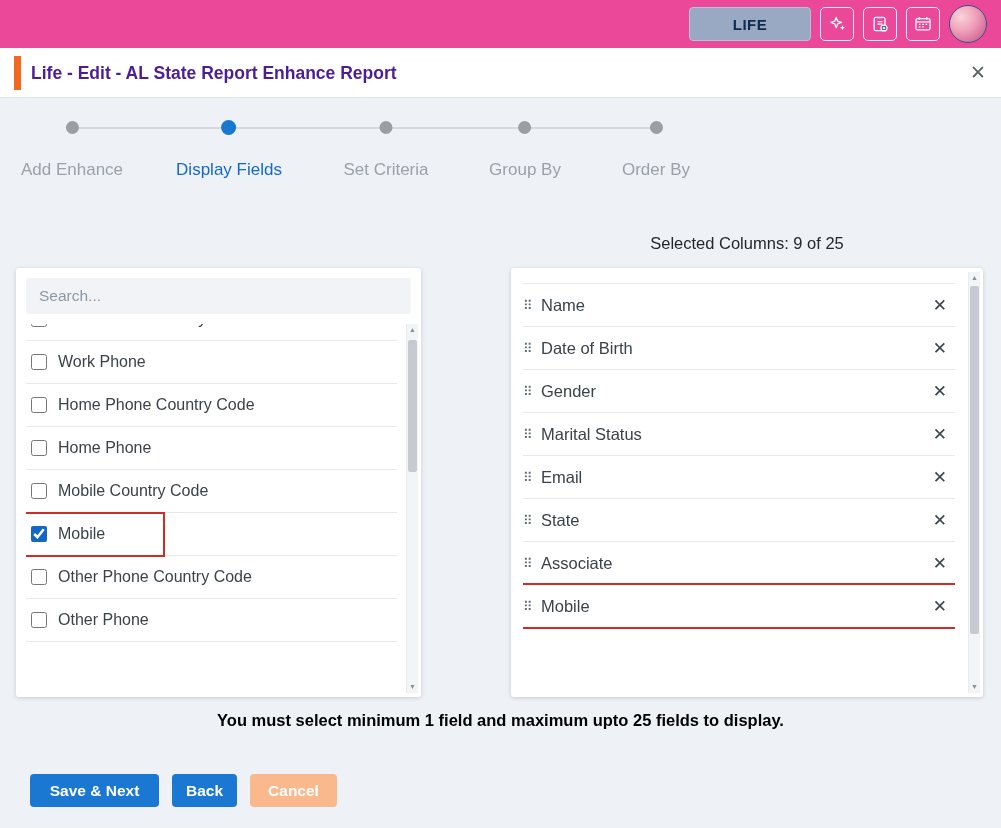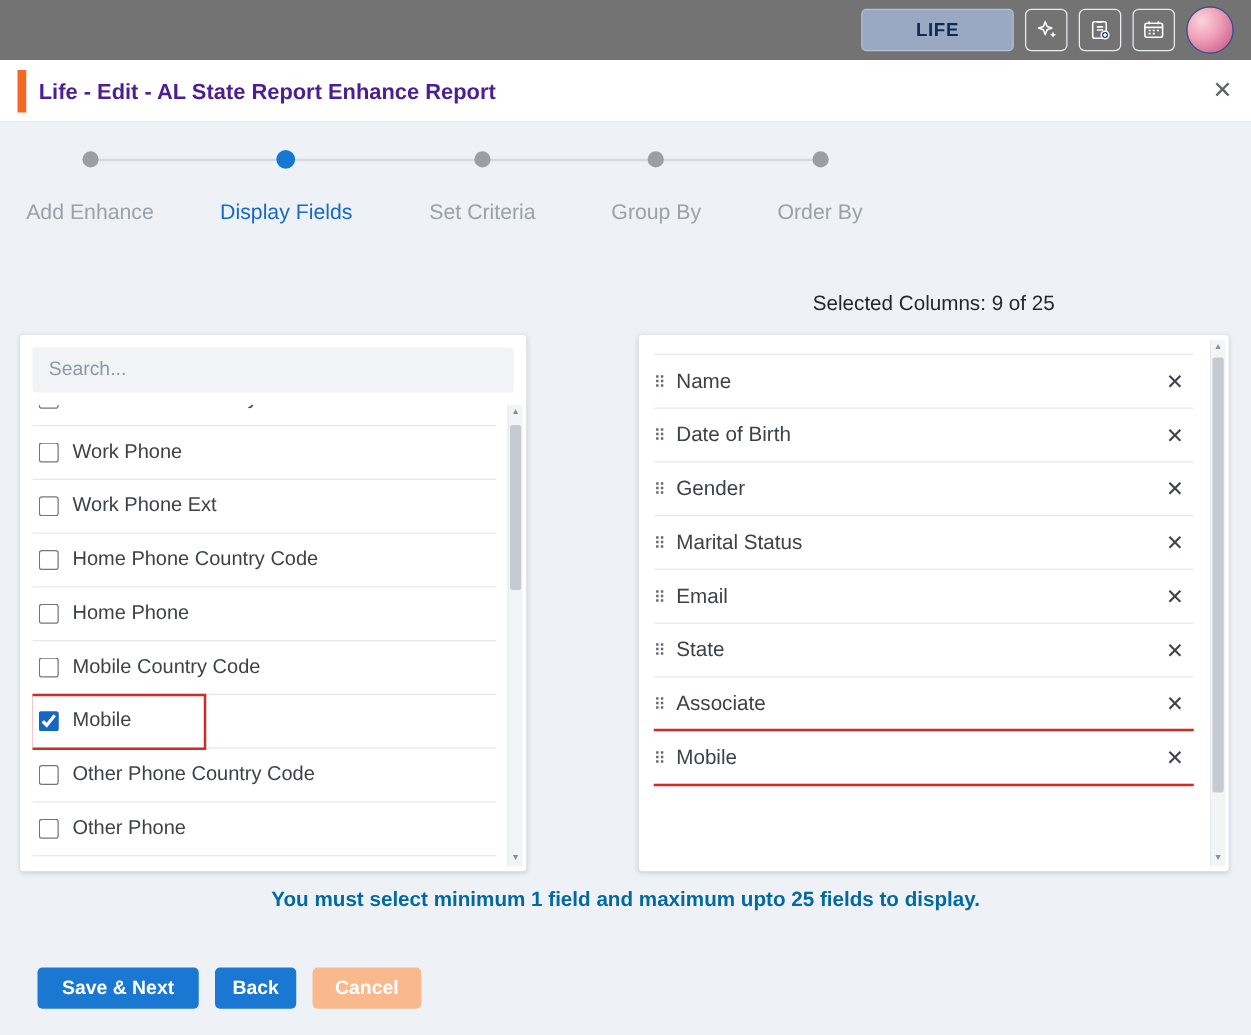--- a/index.html
+++ b/index.html
@@ -1,20 +1,20 @@
 <!DOCTYPE html>
 <html><head>
 <meta charset="utf-8">
 <style>
   * { box-sizing: border-box; }
   body { margin:0; font-family:"Liberation Sans", sans-serif; background:#dfe4ea; }
   .screen { position:relative; width:1001px; height:828px; background:#eef2f7; overflow:hidden; }
 
   
-  .topbar { position:absolute; top:0; left:0; right:0; height:48px; background:#737373;
+  .topbar { position:absolute; top:0; left:0; right:0; height:48px; background:#ec4899;
             display:flex; align-items:center; justify-content:flex-end; gap:9px; padding-right:14px; }
   .life-btn { width:122px; height:34px; background:#9aa9c3; color:#10294f; font-weight:700;
               font-size:15px; letter-spacing:.5px; border:1px solid #b6c1d4; border-radius:4px;
               display:flex; align-items:center; justify-content:center; cursor:pointer; }
   .icon-box { width:34px; height:34px; border:1.6px solid #e8edf5; border-radius:5px;
               display:flex; align-items:center; justify-content:center; cursor:pointer; }
   .avatar { width:38px; height:38px; border-radius:50%;
             background: radial-gradient(circle at 32% 30%, #f9d4db 0%, #f0a2ba 40%, #d8749d 72%, #a95f84 100%);
             border:1px solid #34508a; cursor:pointer; }
 
@@ -77,21 +77,21 @@
   .sb-right { right:3px; top:4px;  bottom:4px; }
   .sb-arrow { position:absolute; left:0; width:100%; text-align:center; font-size:7px; color:#8a8f96;
               height:12px; line-height:12px; cursor:pointer; }
   .sb-arrow.up { top:0; } .sb-arrow.down { bottom:0; }
   .sb-thumb { position:absolute; left:1px; right:1px; background:#c7cbd1; border-radius:2px; cursor:grab; }
   .sb-left  .sb-thumb { top:16px; height:132px; }
   .sb-right .sb-thumb { top:14px; height:348px; }
 
   
   .note { position:absolute; top:711px; left:0; width:100%; text-align:center; font-size:16.5px;
-          font-weight:600; color:#0369a1; }
+          font-weight:600; color:#000000; }
   .btns { position:absolute; left:30px; top:774px; display:flex; gap:13px; }
   .btn { height:33px; border:none; border-radius:4px; color:#fff; font-weight:700; font-size:15.5px;
          font-family:"Liberation Sans", sans-serif; display:flex; align-items:center; justify-content:center;
          cursor:pointer; }
   .btn-save   { width:129px; background:#1b78d2; }
   .btn-back   { width:65px;  background:#1b78d2; }
   .btn-cancel { width:87px;  background:#f9b98c; }
 </style>
 </head>
 <body>
@@ -163,24 +163,20 @@
       <div class="a-row clipped">
         <input type="checkbox" style="">
         <span>Work Phone Country Code</span>
       </div>
       <div class="a-row">
         <input type="checkbox" style="">
         <span>Work Phone</span>
       </div>
       <div class="a-row">
         <input type="checkbox" style="">
-        <span>Work Phone Ext</span>
-      </div>
-      <div class="a-row">
-        <input type="checkbox" style="">
         <span>Home Phone Country Code</span>
       </div>
       <div class="a-row">
         <input type="checkbox" style="">
         <span>Home Phone</span>
       </div>
       <div class="a-row">
         <input type="checkbox" style="">
         <span>Mobile Country Code</span>
       </div>

